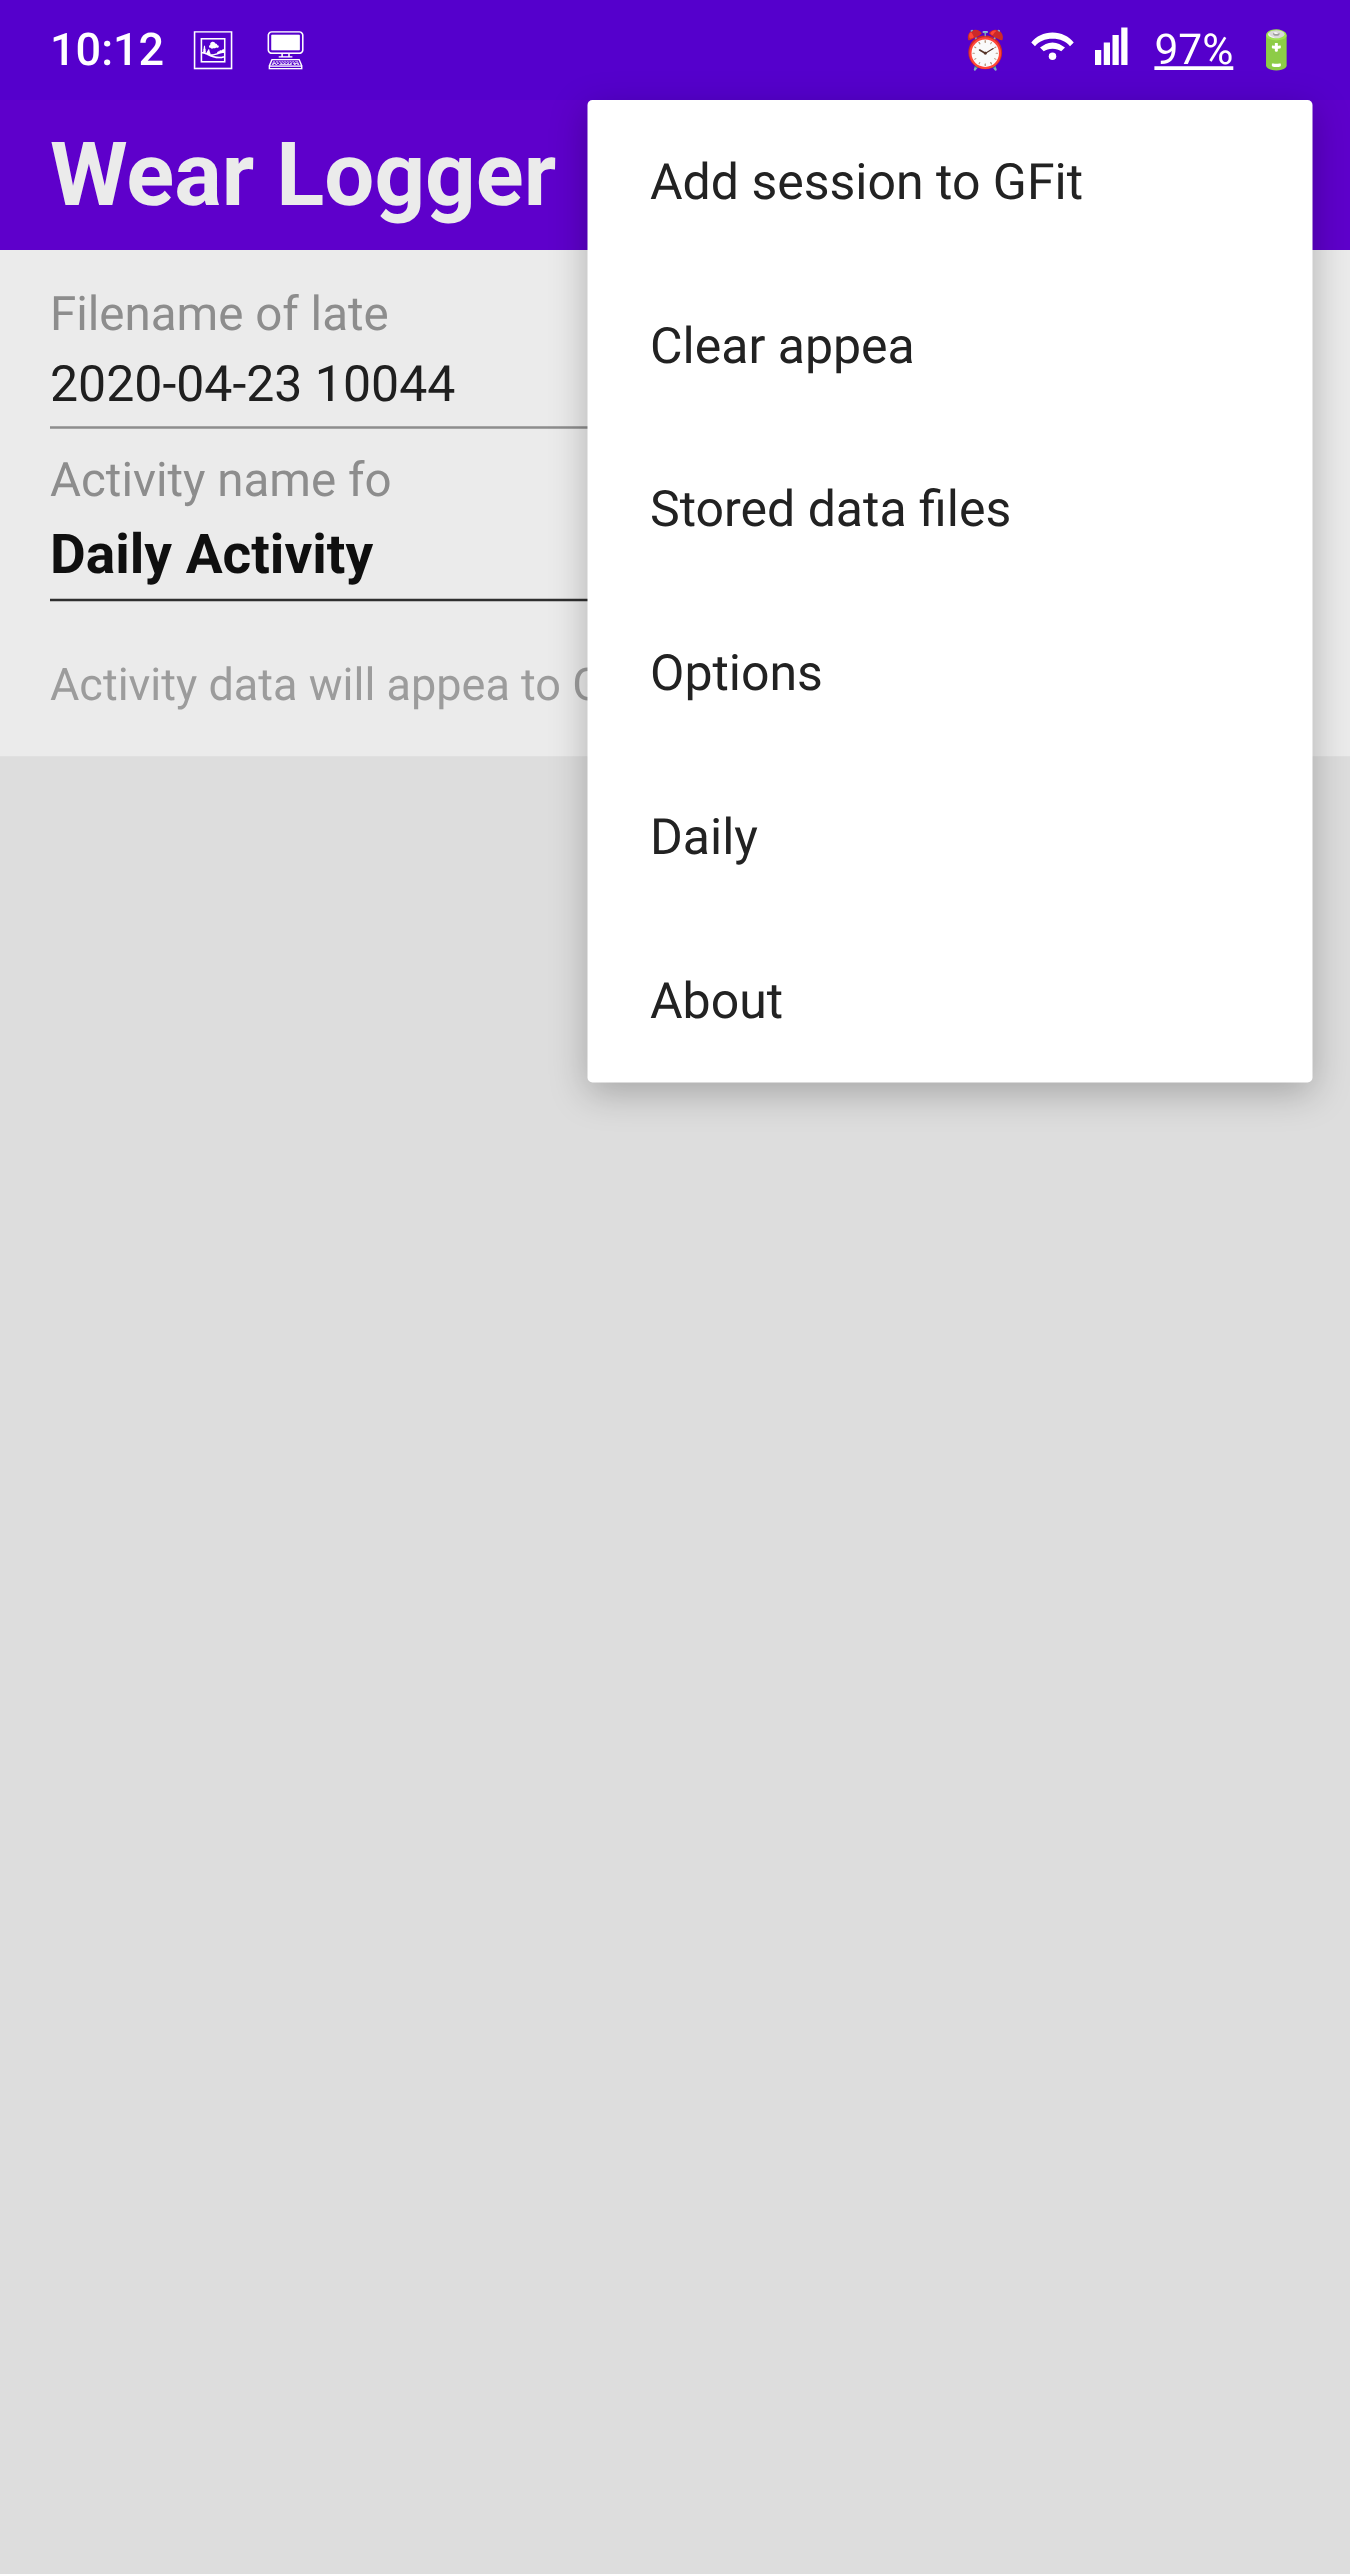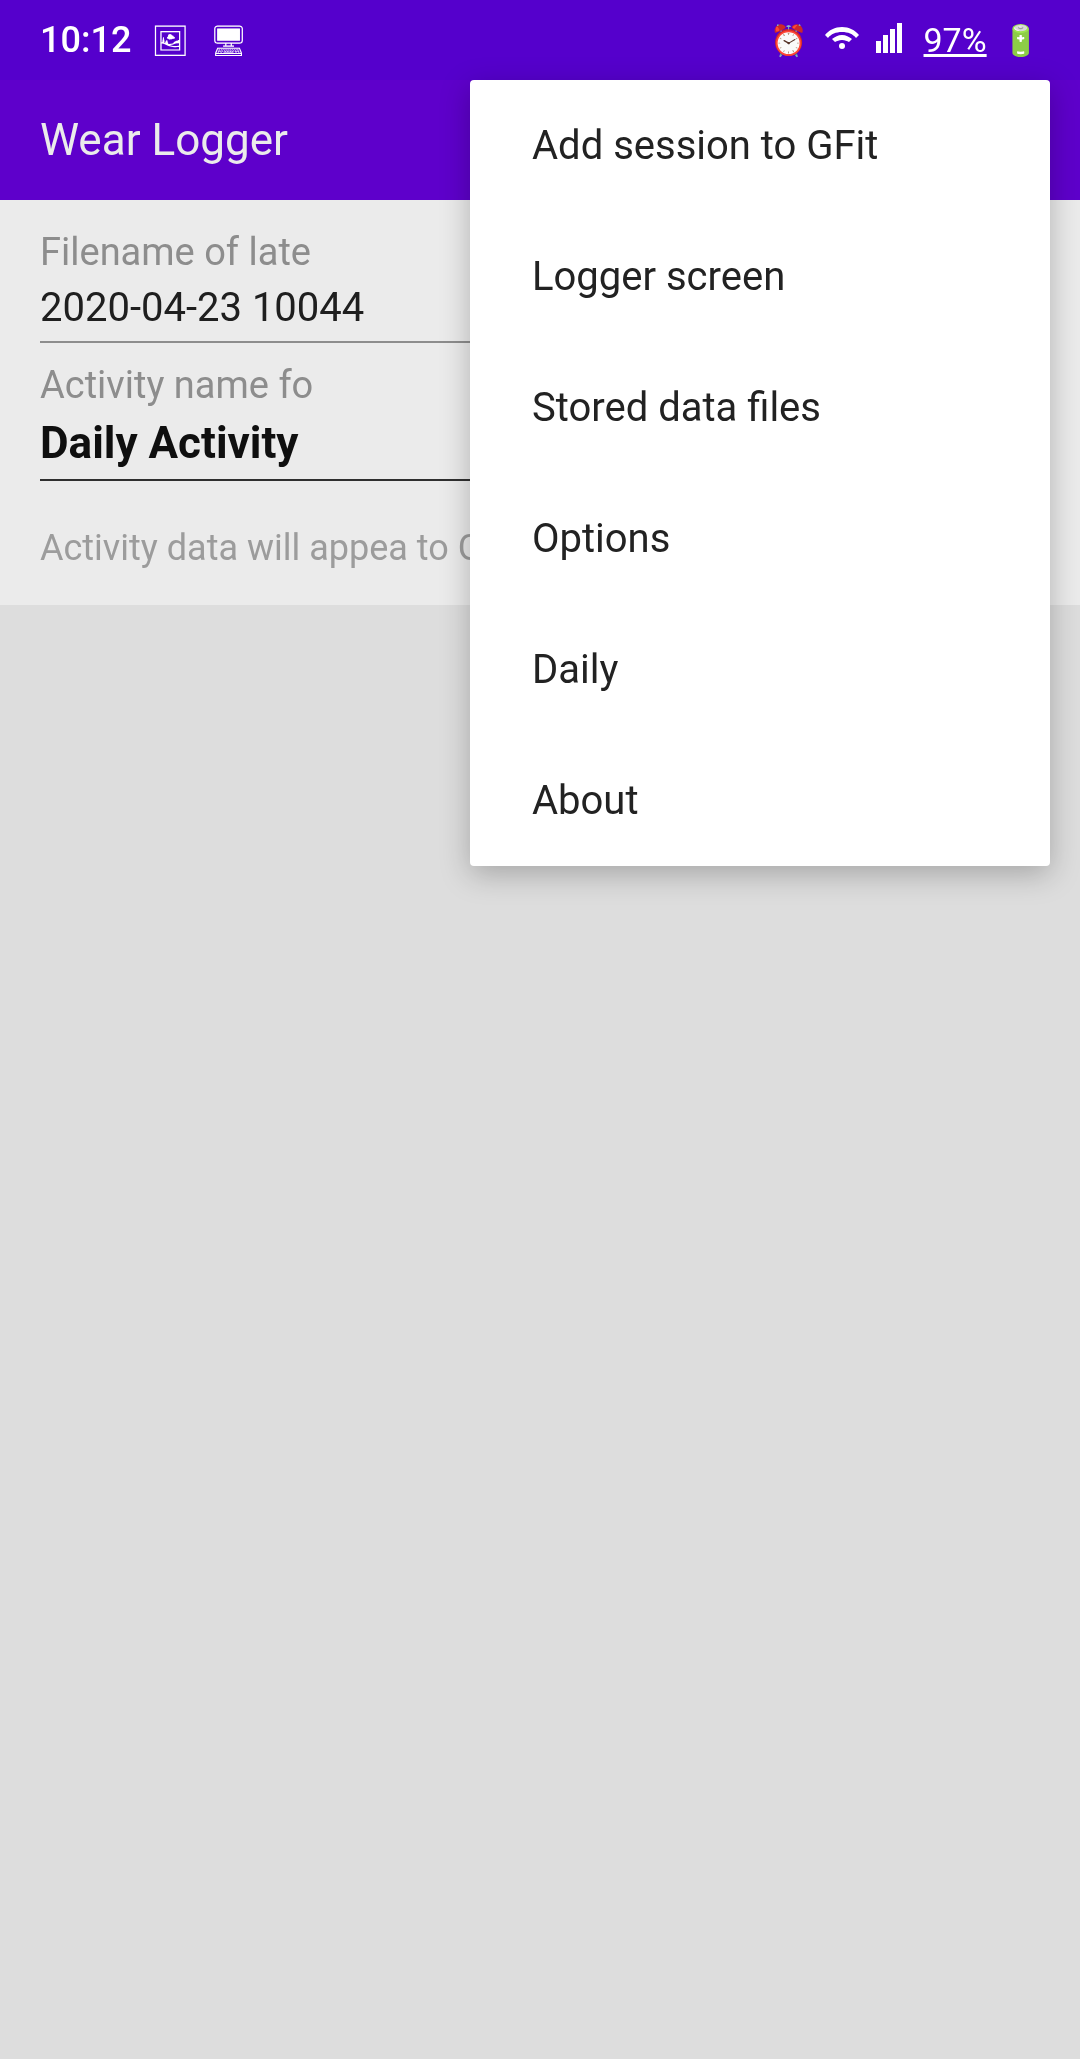--- a/index.html
+++ b/index.html
@@ -64,22 +64,22 @@
       height: 120px;
       background: #6600dd;
       display: flex;
       align-items: center;
       padding: 0 40px;
       justify-content: space-between;
     }
 
     .app-title {
       color: white;
-      font-size: 44px;
-      font-weight: 400;
+      font-size: 71px;
+      font-weight: 700;
     }
 
     
     .main-content {
       width: 100%;
       padding: 30px 40px;
       background: white;
       position: relative;
     }
 
@@ -134,21 +134,20 @@
     .dropdown-menu {
       position: absolute;
       top: 80px;
       right: 30px;
       width: 580px;
       background: white;
       box-shadow: 0 8px 30px rgba(0,0,0,0.25);
       border-radius: 4px;
       z-index: 20;
       overflow: hidden;
-      padding-left: 12px;
     }
 
     .dropdown-item {
       padding: 42px 50px;
       font-size: 40px;
       color: #222;
       cursor: pointer;
       border-bottom: none;
       display: flex;
       align-items: center;
@@ -204,18 +203,18 @@
   <div class="activity-description">Activity data will appea to Google Fit - see men</div>
 </div>
 
 <div class="page-body"></div>
 
 <div class="dropdown-overlay"></div>
 
 <div class="dropdown-menu">
 
 <div class="dropdown-item">Add session to GFit</div>
-    <div class="dropdown-item">Logger screen</div>
+    <div class="dropdown-item">Clear appea</div>
     <div class="dropdown-item">Stored data files</div>
     <div class="dropdown-item">Options</div>
     <div class="dropdown-item">Daily</div>
     <div class="dropdown-item">About</div>
   </div>
 
 </body></html>

